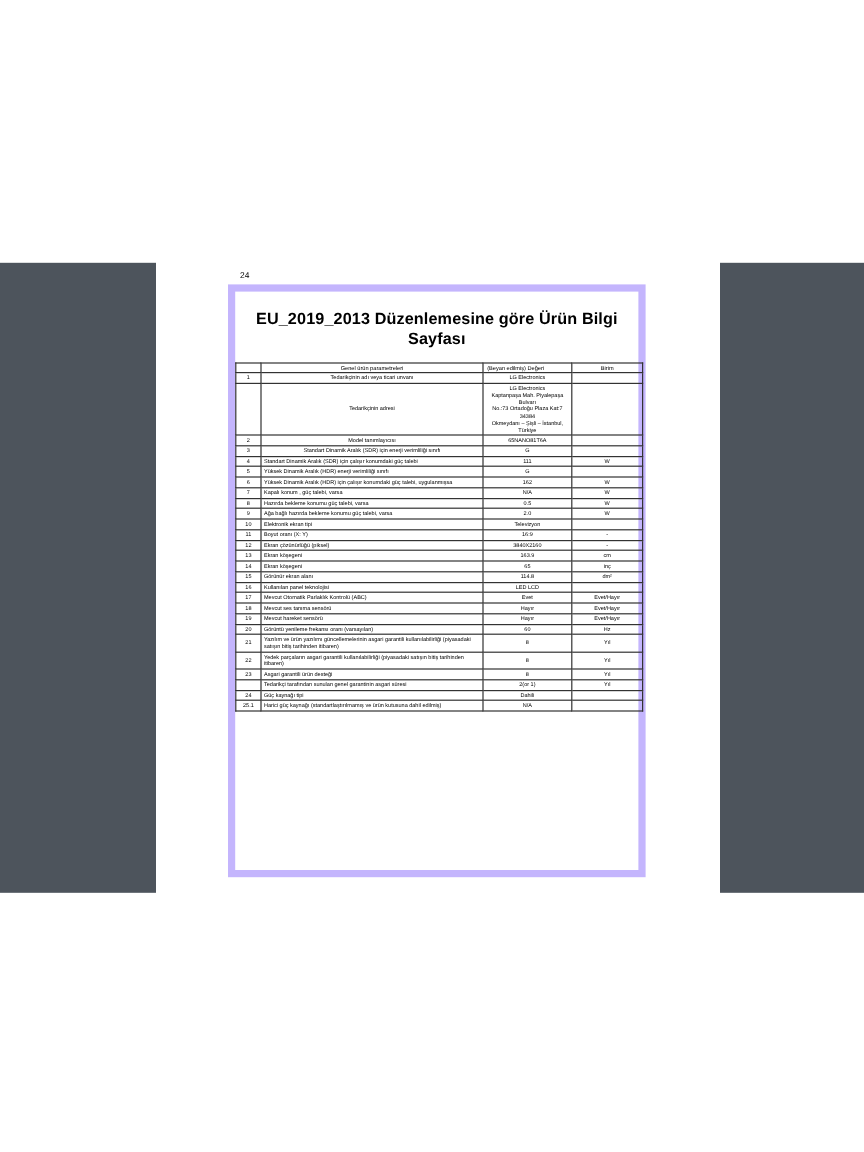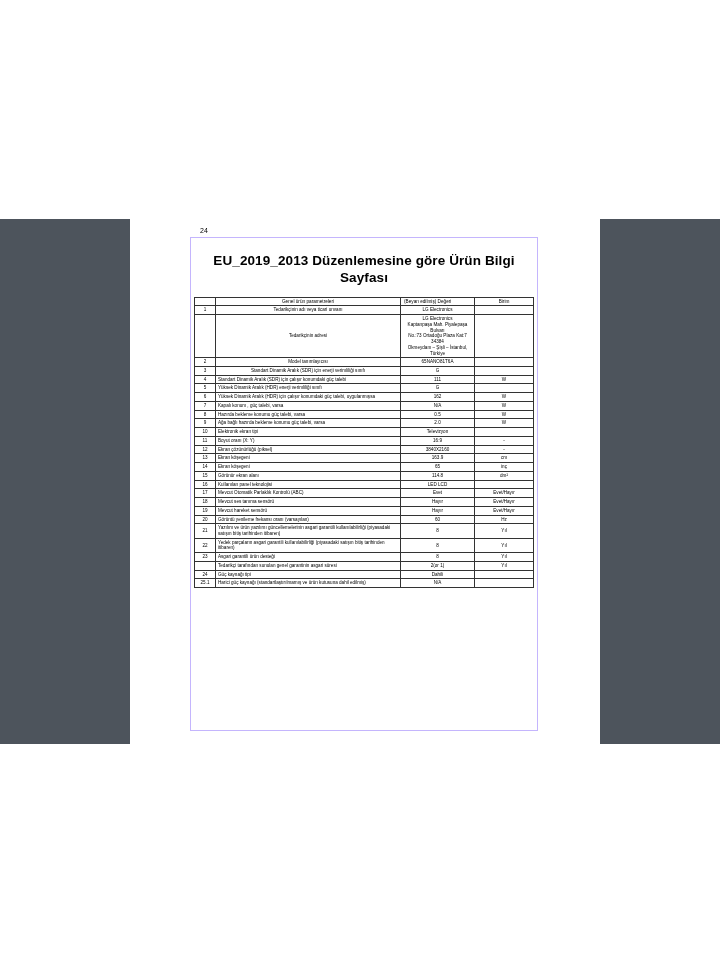--- a/index.html
+++ b/index.html
@@ -40,21 +40,21 @@
     font-size: 7px;
     color: #000;
   }
 
   .doc-frame {
     position: absolute;
     left: 60px;
     top: 18px;
     width: 348px;
     height: 494px;
-    border: 1px solid #c4b5fd;
+    border: 6px solid #c4b5fd;
     background: #fff;
     box-sizing: border-box;
   }
 
   .doc-title {
     text-align: center;
     font-weight: bold;
     font-size: 13.5px;
     line-height: 1.28;
     color: #000;

